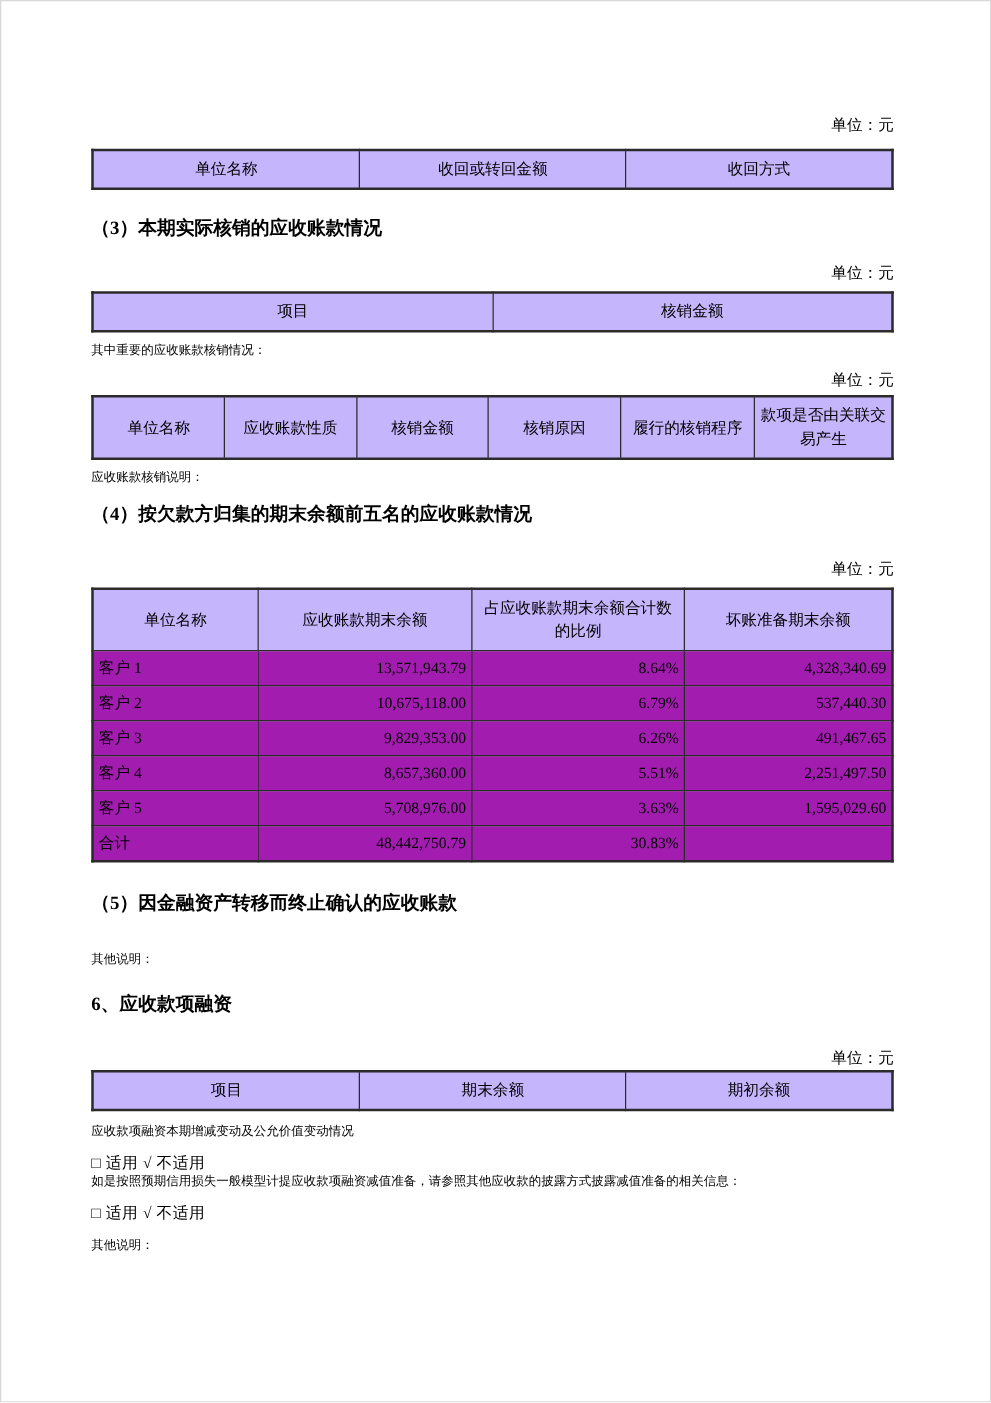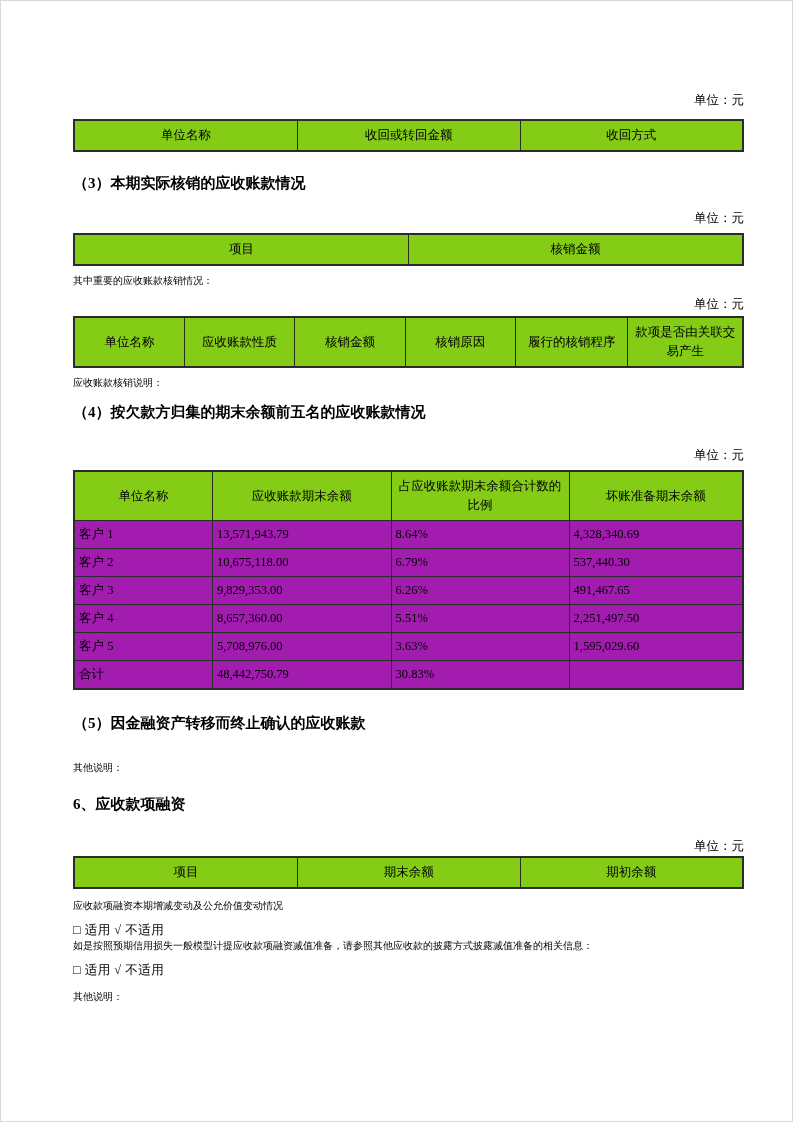--- a/index.html
+++ b/index.html
@@ -11,21 +11,21 @@
     position:relative;
   }
   .page {
     width:793px; height:1122px;
     background:#ffffff;
     border:1px solid #d8d8d8;
     overflow:hidden;
   }
   .content {
     padding-left:72px;
-    padding-right:48px;
+    padding-right:77px;
   }
   
   .unit-row {
     text-align:right;
     font-size:12.5px;
     line-height:16px;
     height:16px;
   }
   .plain {
     font-size:10px;
@@ -43,34 +43,34 @@
     border-collapse:collapse;
     table-layout:fixed;
     font-size:12.5px;
   }
   table.tbl th, table.tbl td {
     border:1px solid #2b2b2b;
     font-weight:normal;
   }
   table.tbl { border:2px solid #2b2b2b; }
   table.tbl th {
-    background:#84cc16;
+    background:#c4b5fd;
     text-align:center;
     vertical-align:middle;
     padding:5px 4px;
     line-height:19px;
   }
   table.tbl td {
     background:#a21caf;
     padding:5px 4px;
     line-height:17px;
     vertical-align:middle;
   }
   td.cell-label { text-align:left; }
-  td.cell-num { text-align:left; }
+  td.cell-num { text-align:right; }
   td.cell-shaded { background:#d9d9d9; }
   
   .mt91 { margin-top:91px; } .mt29 { margin-top:29px; }
   .mt27 { margin-top:27px; } .mt26 { margin-top:26px; }
   .mt25 { margin-top:25px; } .mt23 { margin-top:23px; }
   .mt21 { margin-top:21px; } .mt19 { margin-top:19px; }
   .mt14 { margin-top:14px; } .mt12 { }
   .mt11 { margin-top:11px; } .mt10 { margin-top:10px; }
   .mt9  { margin-top:9px; }  .mt8  { margin-top:8px; }
   .mt7  { margin-top:7px; }  .mt4  { margin-top:4px; }

